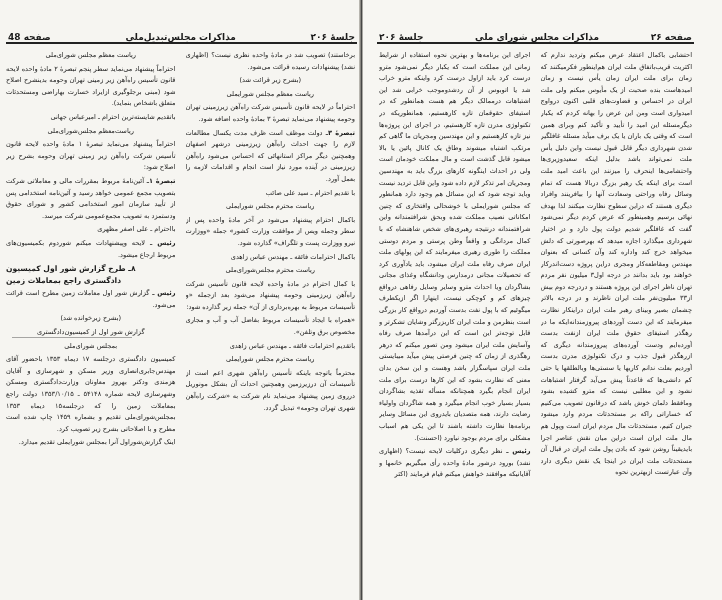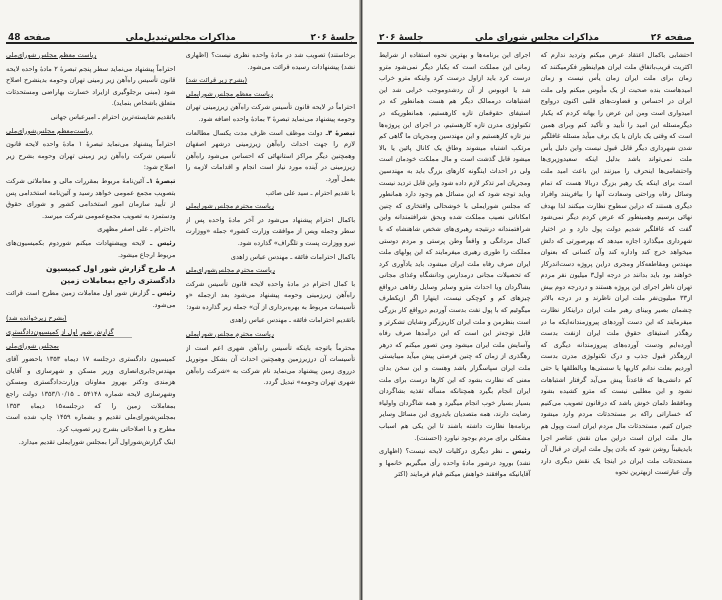--- a/index.html
+++ b/index.html
@@ -39,24 +39,24 @@
     display: flex; direction: rtl; gap: 10px;
   }
   .left .cols { left: 6px; right: 6px; }
   .right .cols { left: 18px; right: 30px; }
   .col {
     flex: 1; direction: rtl; text-align: justify;
     font-size: 6.6px; line-height: 11.6px;
     overflow: hidden;
   }
   .col p { margin: 0 0 2px 0; }
-  .center { text-align: left; text-decoration: underline; }
+  .center { text-align: center; }
   .bold { font-weight: bold; }
   .sig { text-align: right; }
-  .section-title { font-weight: bold; font-size: 7.6px; text-align: right; margin-top: 3px; }
+  .section-title { font-weight: bold; font-size: 7.6px; text-align: left; margin-top: 3px; }
   .ink {
     position: absolute; height: 1px; background: #555; opacity: .5;
   }
 </style>
 </head>
 <body>
 
 <div class="spread">
 
   <div class="page left">
@@ -72,20 +72,21 @@
           <p class="center"><span>(بشرح زیر قرائت شد)</span></p>
           <p class="center"><span>ریاست معظم مجلس شورایملی</span></p>
           <p><span>احتراماً در لایحه قانون تأسیس شرکت راه‌آهن زیرزمینی تهران وحومه پیشنهاد می‌نماید تبصرهٔ ۳ بمادهٔ واحده اضافه شود.</span></p>
           <p><span class="bold">تبصرهٔ ۳ـ </span><span>دولت موظف است ظرف مدت یکسال مطالعات لازم را جهت احداث راه‌آهن زیرزمینی درشهر اصفهان وهمچنین دیگر مراکز استانهائی که احساس می‌شود راه‌آهن زیرزمینی در آینده مورد نیاز است انجام و اقدامات لازمه را بعمل آورد.</span></p>
           <p class="sig"><span>با تقدیم احترام ـ سید علی صائب</span></p>
           <p class="center"><span>ریاست محترم مجلس شورایملی</span></p>
           <p><span>باکمال احترام پیشنهاد می‌شود در آخر مادهٔ واحده پس از سطر وجمله ویس از موافقت وزارت کشور» جمله «ووزارت نیرو ووزارت پست و تلگراف» گذارده شود.</span></p>
           <p class="sig"><span>باکمال احترامات فائقه ـ مهندس عباس زاهدی</span></p>
           <p class="center"><span>ریاست محترم مجلس‌شورای‌ملی</span></p>
           <p><span>با کمال احترام در مادهٔ واحده لایحه قانون تأسیس شرکت راه‌آهن زیرزمینی وحومه پیشنهاد می‌شود بعد ازجمله «و تأسیسات مربوط به بهره‌برداری از آن» جمله زیر گذارده شود:</span></p>
+          <p><span>«همراه با ایجاد تأسیسات مربوط بفاضل آب و آب و مجاری مخصوص برق وتلفن».</span></p>
           <p class="sig"><span>باتقدیم احترامات فائقه ـ مهندس عباس زاهدی</span></p>
           <p class="center"><span>ریاست محترم مجلس شورایملی</span></p>
           <p><span>محترماً باتوجه باینکه تأسیس راه‌آهن شهری اعم است از تأسیسات آن درزیرزمین وهمچنین احداث آن بشکل مونوریل درروی زمین پیشنهاد می‌نماید نام شرکت به «شرکت راه‌آهن شهری تهران وحومه» تبدیل گردد.</span></p>
         </div>
       <div class="col">
           <p class="center"><span>ریاست معظم مجلس شورای‌ملی</span></p>
           <p><span>احتراماً پیشنهاد می‌نماید سطر پنجم تبصرهٔ ۲ مادهٔ واحده لایحه قانون تأسیس راه‌آهن زیر زمینی تهران وحومه بدینشرح اصلاح شود (مبنی برجلوگیری ازایراد خسارت بهاراضی ومستحدثات متعلق باشخاص بنماید).</span></p>
           <p class="sig"><span>باتقدیم شایسته‌ترین احترام ـ امیرعباس جهانی</span></p>
           <p class="center"><span>ریاست‌معظم مجلس‌شورای‌ملی</span></p>
           <p><span>احتراماً پیشنهاد می‌نماید تبصرهٔ ۱ مادهٔ واحده لایحه قانون تأسیس شرکت راه‌آهن زیر زمینی تهران وحومه بشرح زیر اصلاح شود:</span></p>

